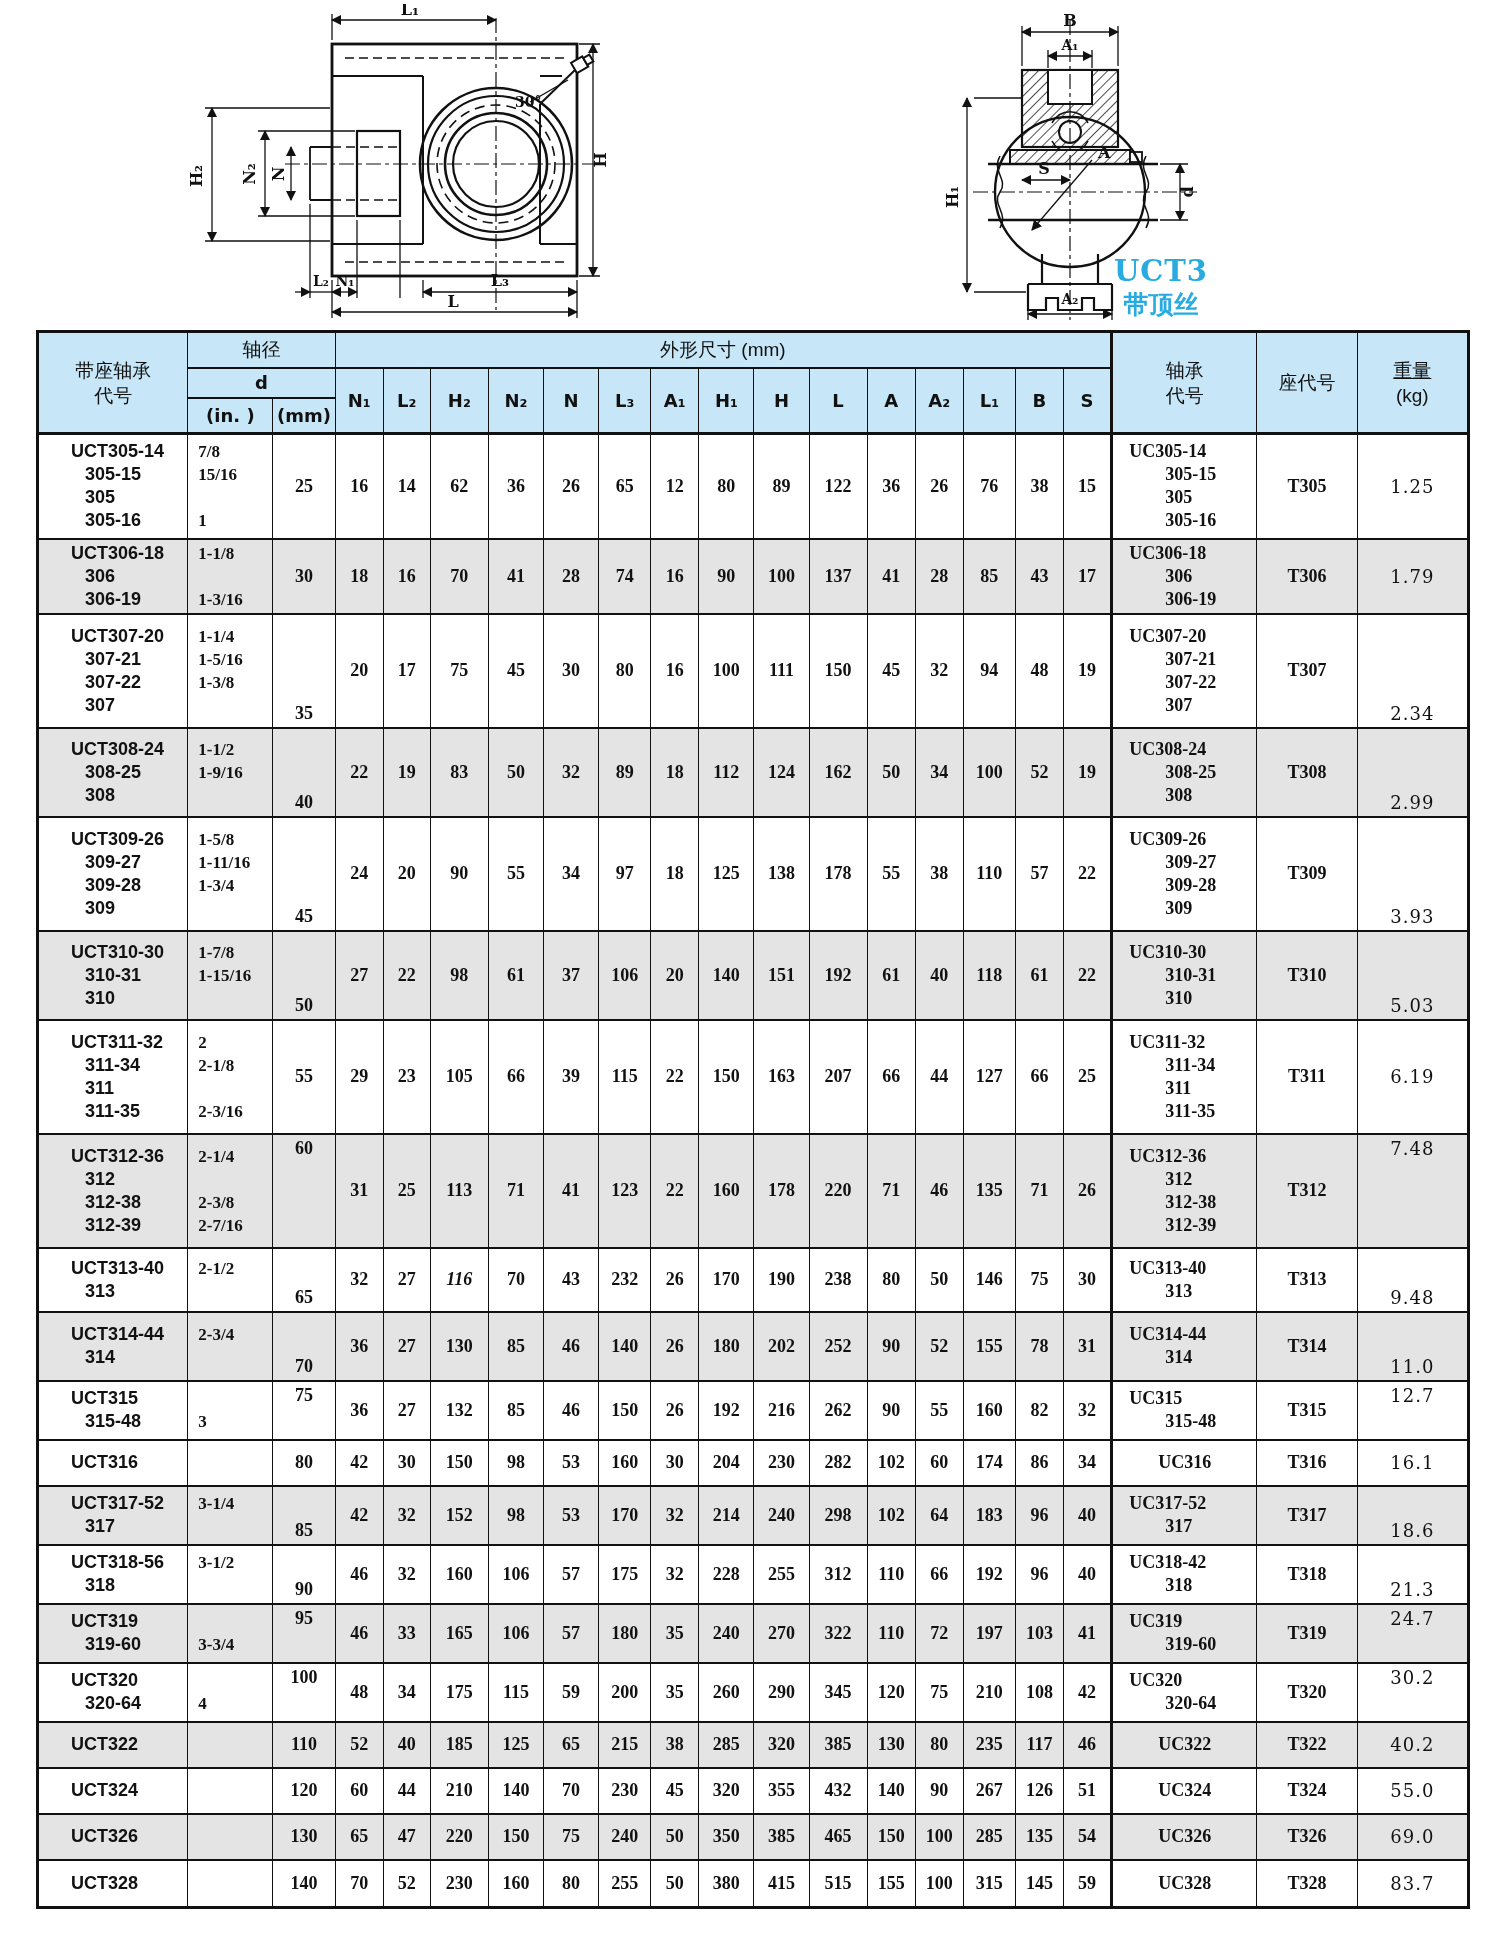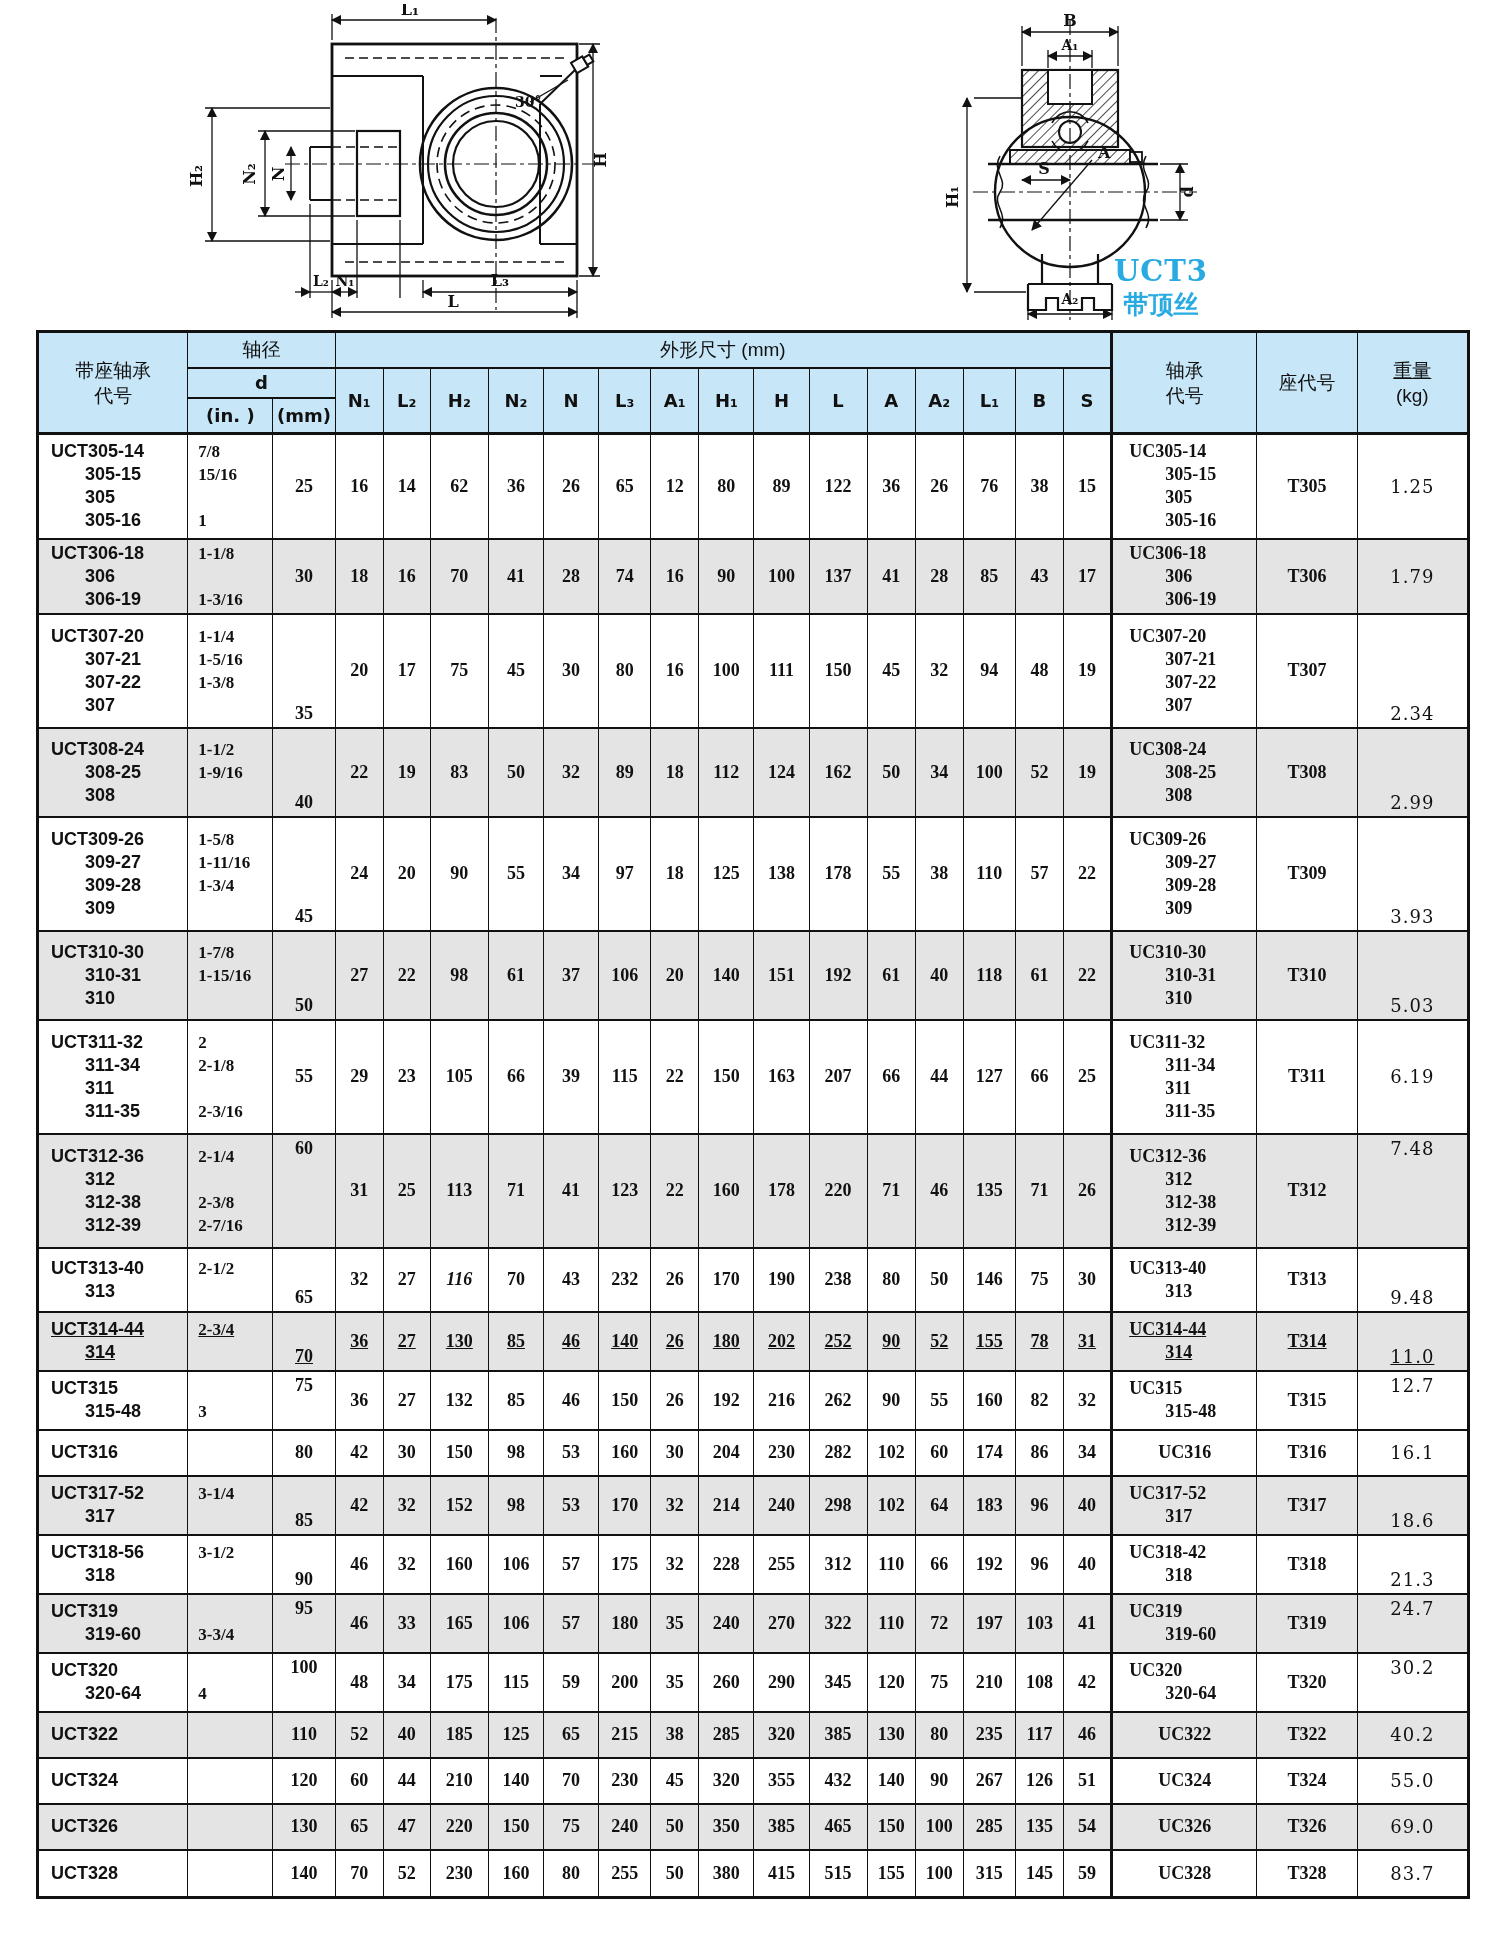--- a/index.html
+++ b/index.html
@@ -21,21 +21,21 @@
   thead{border-bottom:3px solid #111;}
   .th-cn{font-size:19px;line-height:25px;}
   .th-dim{font:bold 18px "DejaVu Sans",sans-serif;}
   .th-unit{font:bold 18px "DejaVu Sans",sans-serif;}
   .th-weight .u{text-decoration:underline;}
   .bearing-sep{border-left:3px solid #111 !important;}
   tr.shaded{background:#e4e4e4;}
   .cl{min-height:23px;line-height:23px;white-space:nowrap;}
   .td-codes{font:bold 18px "Liberation Sans",sans-serif;}
   .td-codes .cl{padding-left:46px;}
-  .td-codes .c0{padding-left:12px;}
+  .td-codes .c0{padding-left:12px;margin-left:20px;}
   .td-in{font:bold 17px "Liberation Serif",serif;}
   .td-in .cl{padding-left:10px;}
   .td-num{font:bold 18px "Liberation Serif",serif;text-align:center;}
   .td-bear{font:bold 18px "Liberation Serif",serif;}
   .td-bear .cl{padding-left:52px;}
   .td-bear .c0{padding-left:16px;}
   .td-bear.ctr .cl{padding-left:0;text-align:center;}
   .td-house{font:bold 18px "Liberation Serif",serif;text-align:center;}
   .td-weight{font:18px "DejaVu Serif",serif;text-align:center;letter-spacing:1px;}
   .vb{padding-bottom:3px !important;}
@@ -556,21 +556,21 @@
           <td class="td-num" style="vertical-align: middle;">146</td>
           <td class="td-num" style="vertical-align: middle;">75</td>
           <td class="td-num" style="vertical-align: middle;">30</td>
           <td class="td-bear bearing-sep">
             <div class="cl c0">UC313-40</div>
             <div class="cl">313</div>
           </td>
           <td class="td-house" style="vertical-align: middle;">T313</td>
           <td class="td-weight vb" style="vertical-align: bottom;">9.48</td>
         </tr>
-        <tr class="shaded" style="height: 59px; text-decoration: underline;">
+        <tr class="shaded" style="height: 69px;">
           <td class="td-codes">
             <div class="cl c0">UCT314-44</div>
             <div class="cl">314</div>
           </td>
           <td class="td-in">
             <div class="cl c0">2-3/4</div>
             <div class="cl"></div>
           </td>
           <td class="td-num vb" style="vertical-align: bottom;">70</td>
           <td class="td-num" style="vertical-align: middle;">36</td>

